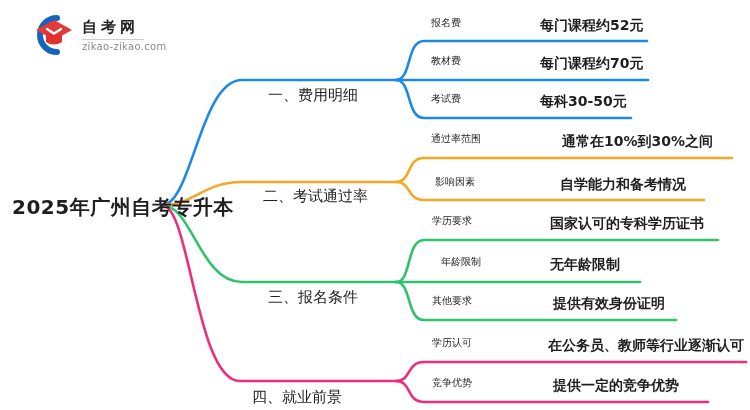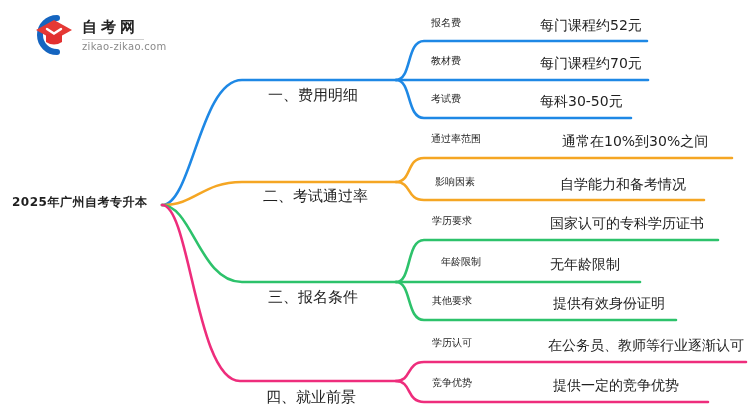--- a/index.html
+++ b/index.html
@@ -2,24 +2,24 @@
 <html><head>
 <meta charset="utf-8">
 <style>
   html,body{margin:0;padding:0;background:#fff;}
   .canvas{
     position:relative;width:750px;height:410px;background:#ffffff;overflow:hidden;
     font-family:"DejaVu Sans","Liberation Sans",sans-serif;color:#1f1f1f;
   }
   svg.links{position:absolute;left:0;top:0;z-index:1;}
   .node{position:absolute;white-space:nowrap;z-index:2;line-height:1.25;}
-  .root-topic{font-size:12px;font-weight:600;letter-spacing:.5px;}
+  .root-topic{font-size:20px;font-weight:600;letter-spacing:.5px;}
   .branch-topic{font-size:15px;font-weight:500;margin-top:32px;}
   .sub-label{font-size:10px;font-weight:500;}
-  .sub-value{font-size:14px;font-weight:400;}
+  .sub-value{font-size:14px;font-weight:700;}
   
   .logo{position:absolute;left:30px;top:14px;display:flex;align-items:center;gap:8px;z-index:3;}
   .logo-text{display:flex;flex-direction:column;align-items:flex-start;}
   .logo-title{font-size:15px;font-weight:700;letter-spacing:4px;color:#222;}
   .logo-divider{width:62px;height:1px;background:#cfcfcf;margin:2px 0 1px;}
   .logo-domain{font-size:10px;color:#8a8a8a;letter-spacing:.3px;}
 </style>
 </head>
 <body>
 
@@ -85,19 +85,19 @@
   <div class="node sub-value" style="left:560px;top:176px;">自学能力和备考情况</div>
 
   <div class="node branch-topic" style="left:268px;top:256px;">三、报名条件</div>
   <div class="node sub-label" style="left:432px;top:215px;">学历要求</div>
   <div class="node sub-value" style="left:550px;top:215px;">国家认可的专科学历证书</div>
   <div class="node sub-label" style="left:441px;top:256px;">年龄限制</div>
   <div class="node sub-value" style="left:550px;top:256px;">无年龄限制</div>
   <div class="node sub-label" style="left:432px;top:295px;">其他要求</div>
   <div class="node sub-value" style="left:553px;top:295px;">提供有效身份证明</div>
 
-  <div class="node branch-topic" style="left:266px;top:356px;font-family:Liberation Serif, serif;">四、就业前景</div>
+  <div class="node branch-topic" style="left:252px;top:356px;font-family:Liberation Serif, serif;">四、就业前景</div>
   <div class="node sub-label" style="left:432px;top:337px;">学历认可</div>
   <div class="node sub-value" style="left:548px;top:337px;">在公务员、教师等行业逐渐认可</div>
   <div class="node sub-label" style="left:432px;top:377px;">竞争优势</div>
   <div class="node sub-value" style="left:553px;top:377px;">提供一定的竞争优势</div>
 
 </div>
 
 </body></html>

